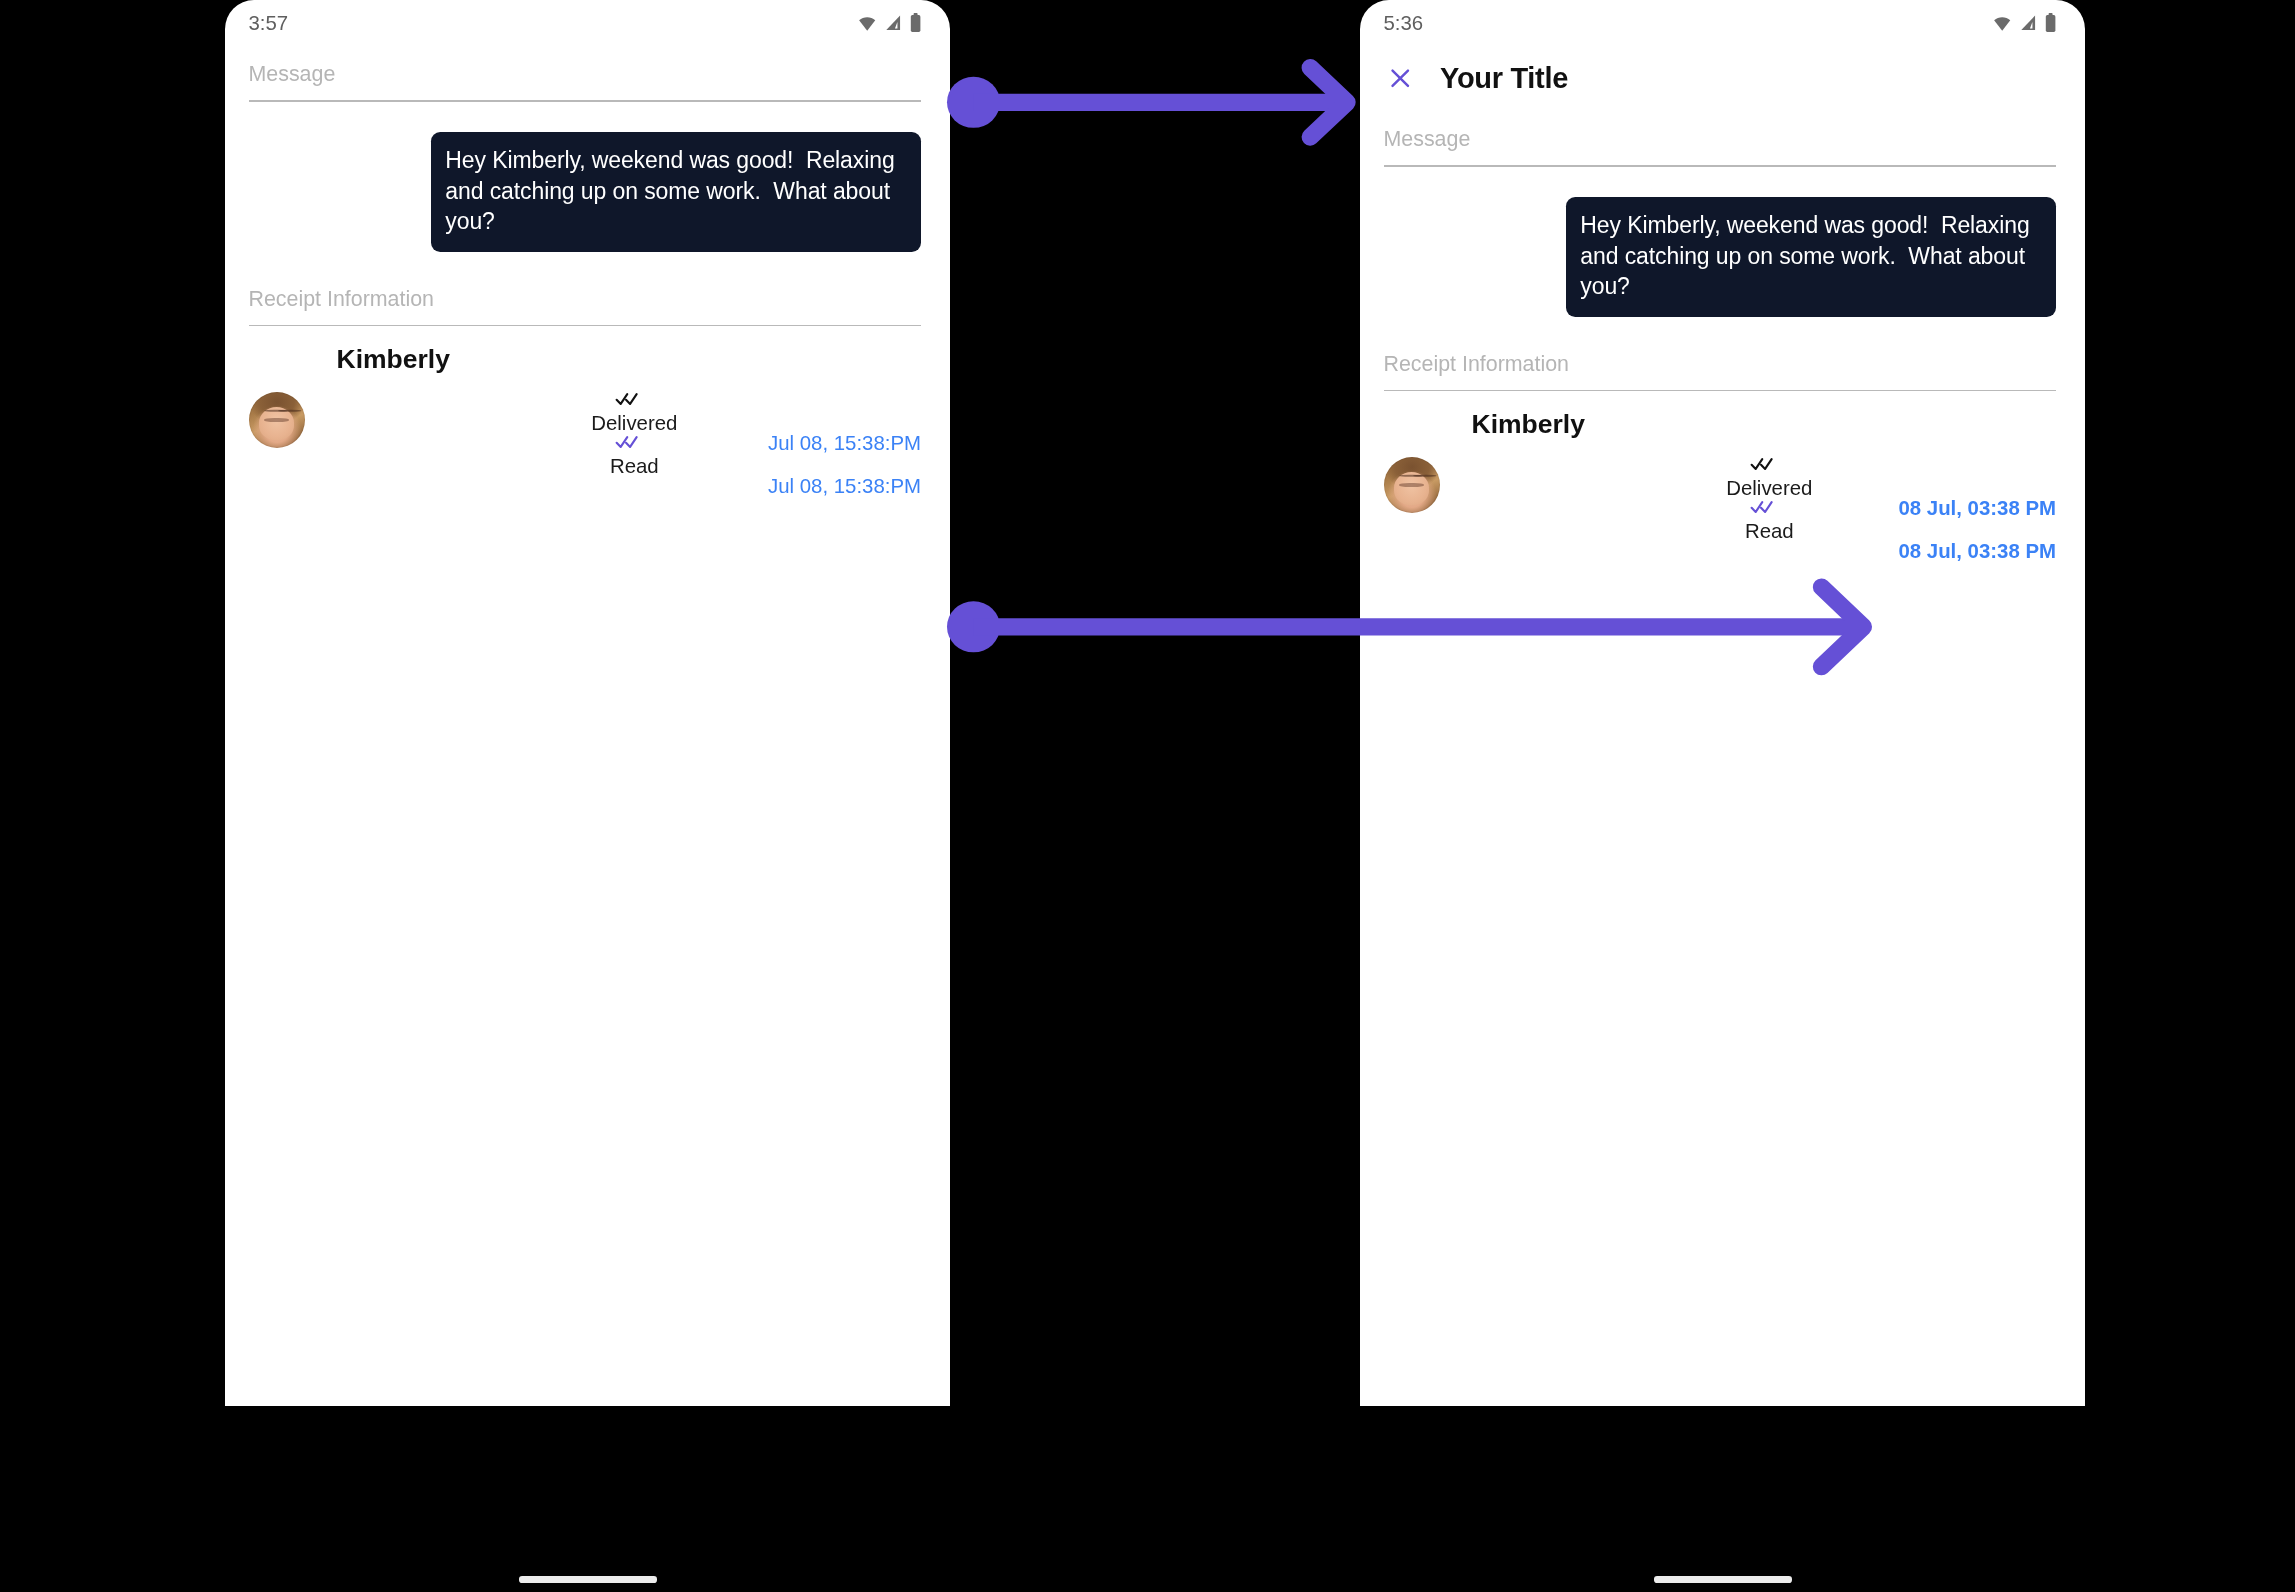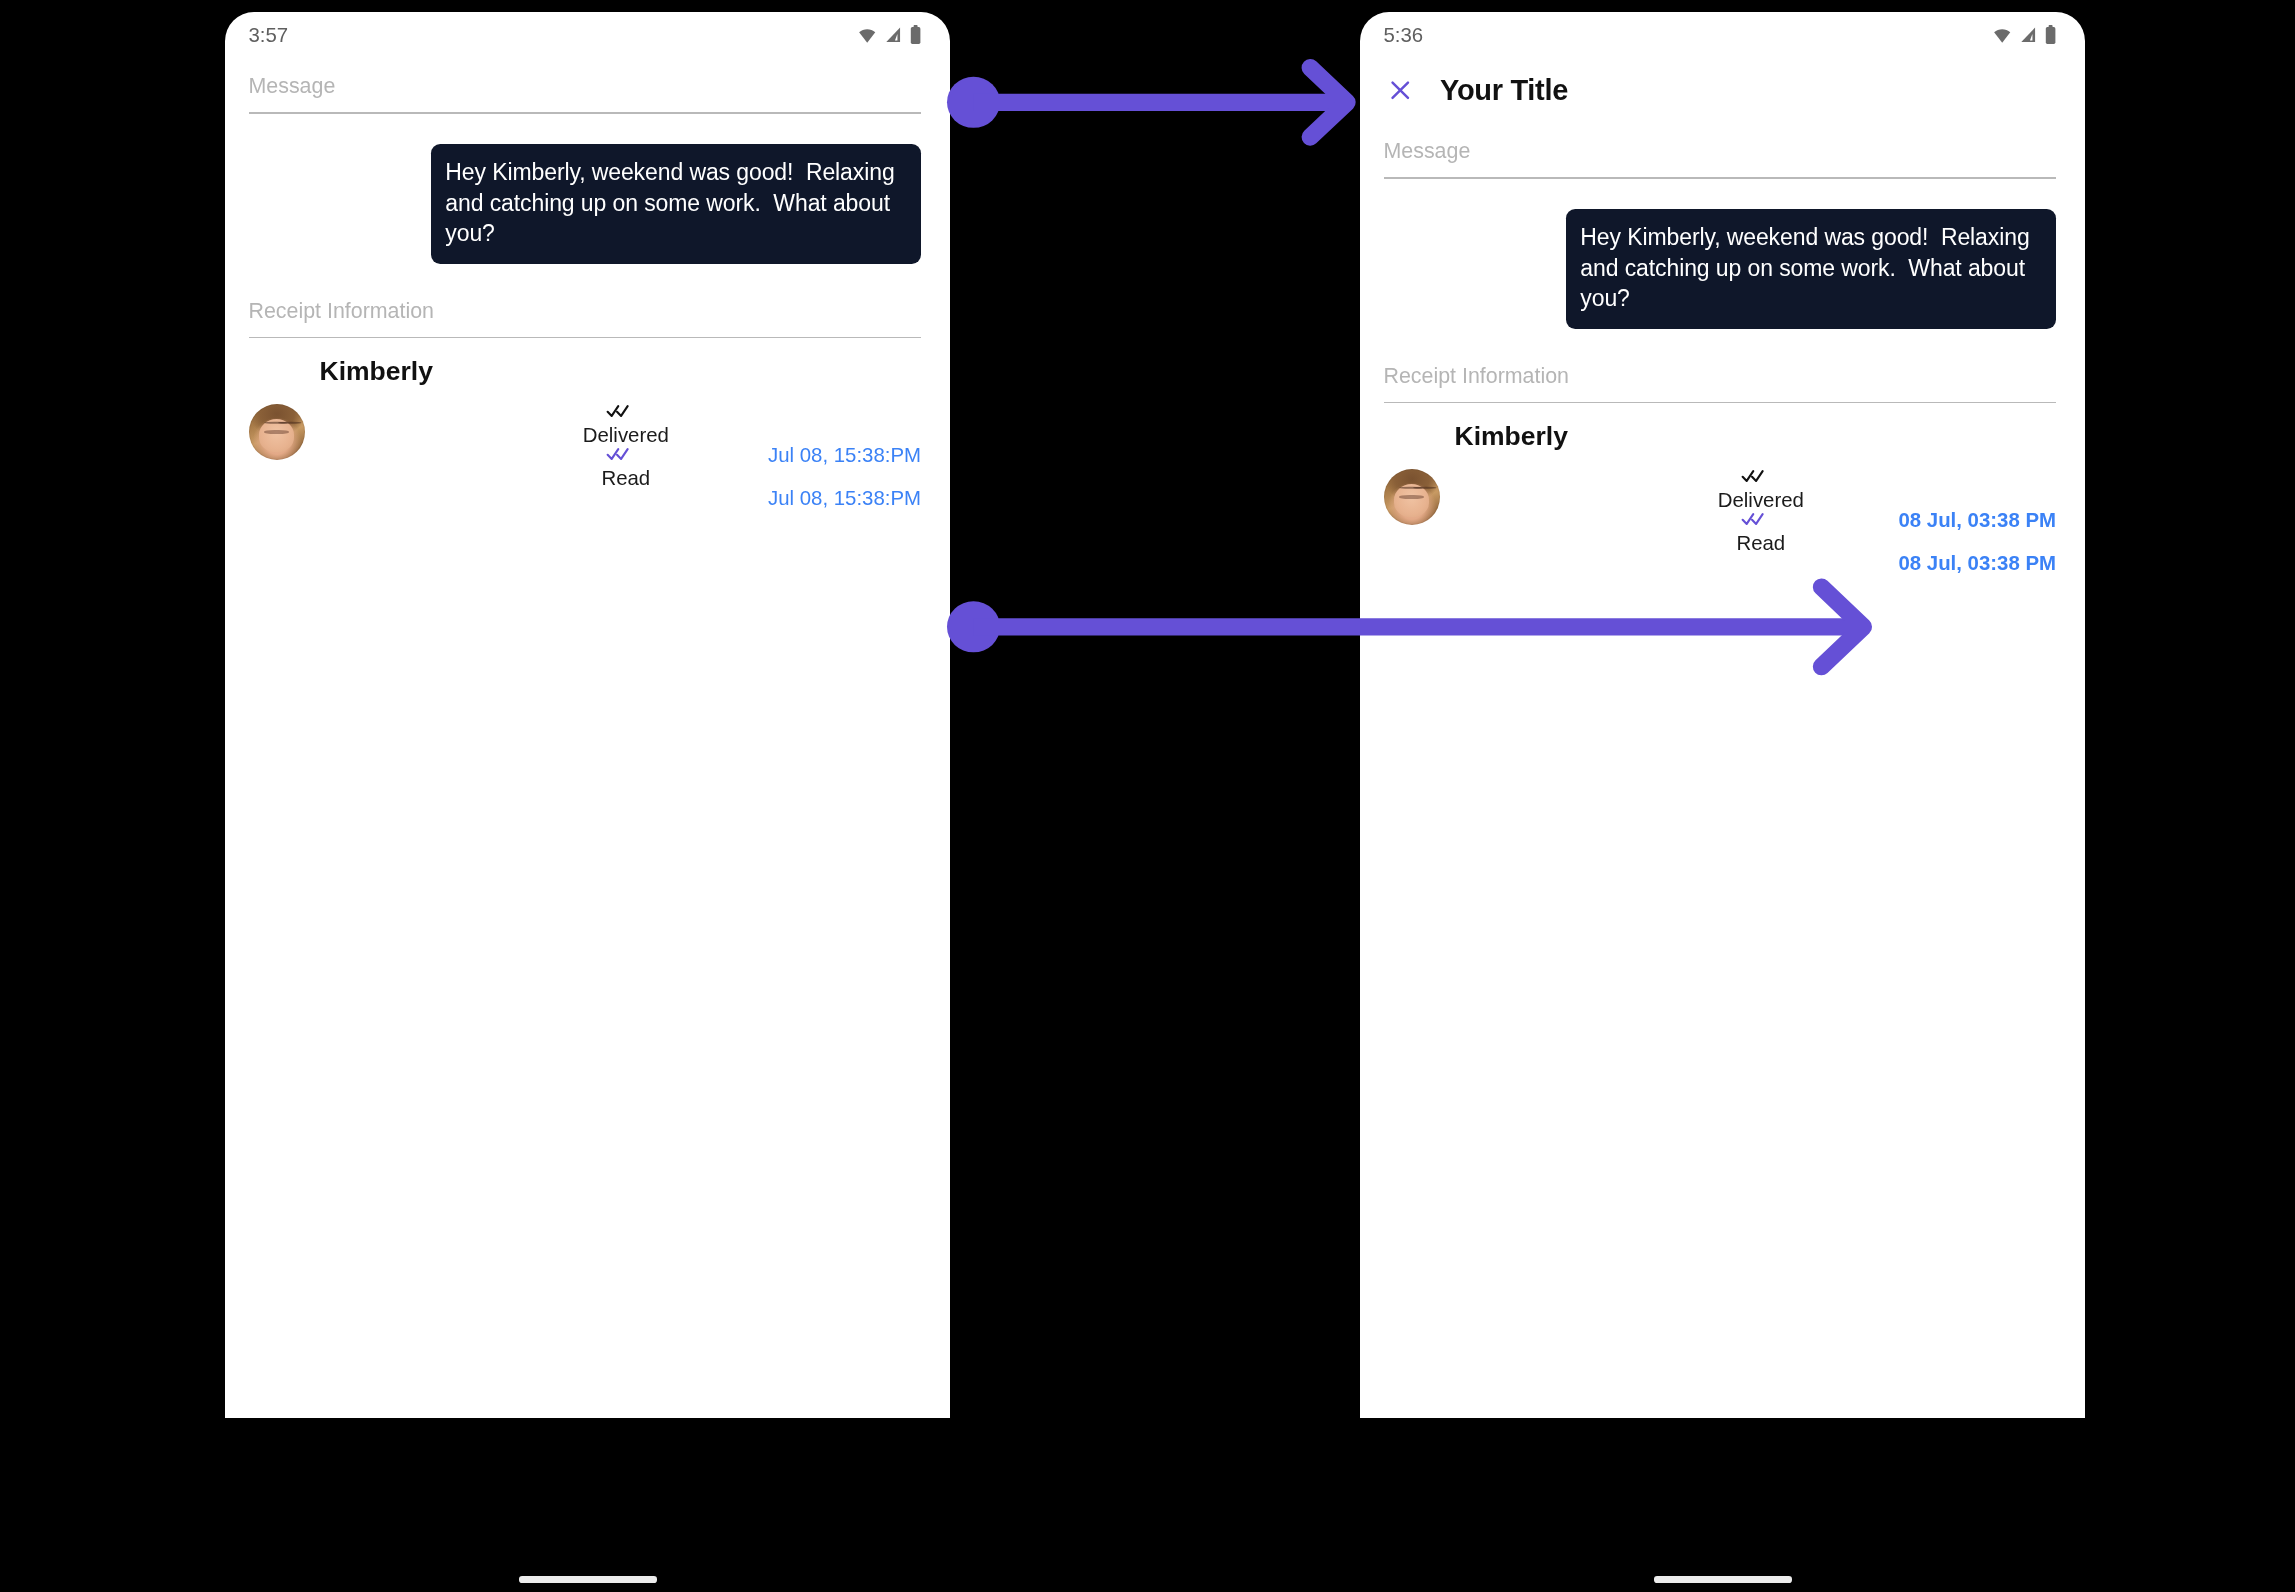--- a/index.html
+++ b/index.html
@@ -8,21 +8,21 @@
   body {
     width:2295px; height:1593px;
     position:relative; overflow:hidden;
     font-family:"Liberation Sans", sans-serif;
     -webkit-font-smoothing:antialiased;
   }
 
   
   .phone {
     position:absolute;
-    top:12px;
+    top:0;
     width:725px;
     height:1406px;
     background:#ffffff;
     border-radius:29px 29px 0 0;
     overflow:hidden;
   }
   .phone.left  { left:225px; }
   .phone.right { left:1360px; }
 
   
@@ -93,21 +93,21 @@
     font-size:23px;
     line-height:1.33;
     letter-spacing:-0.1px;
     white-space:pre-wrap;
   }
 
   
   .receipt {
     display:flex;
     padding-top:18.4px;
-    gap:0;
+    gap:17px;
   }
   .avatar-col {
     width:71px;
     flex:0 0 71px;
     display:flex;
     align-items:flex-start;
     padding-top:47px;
   }
   .avatar {
     width:56px; height:56px;

